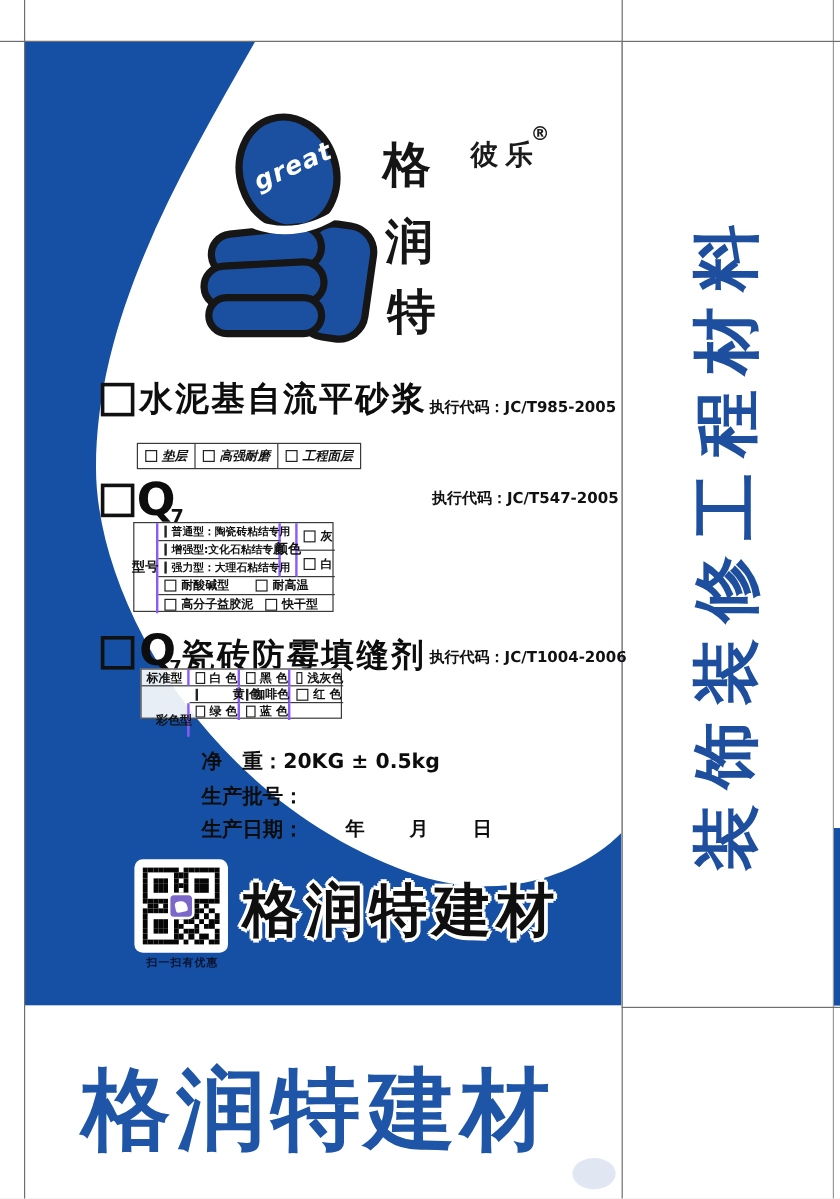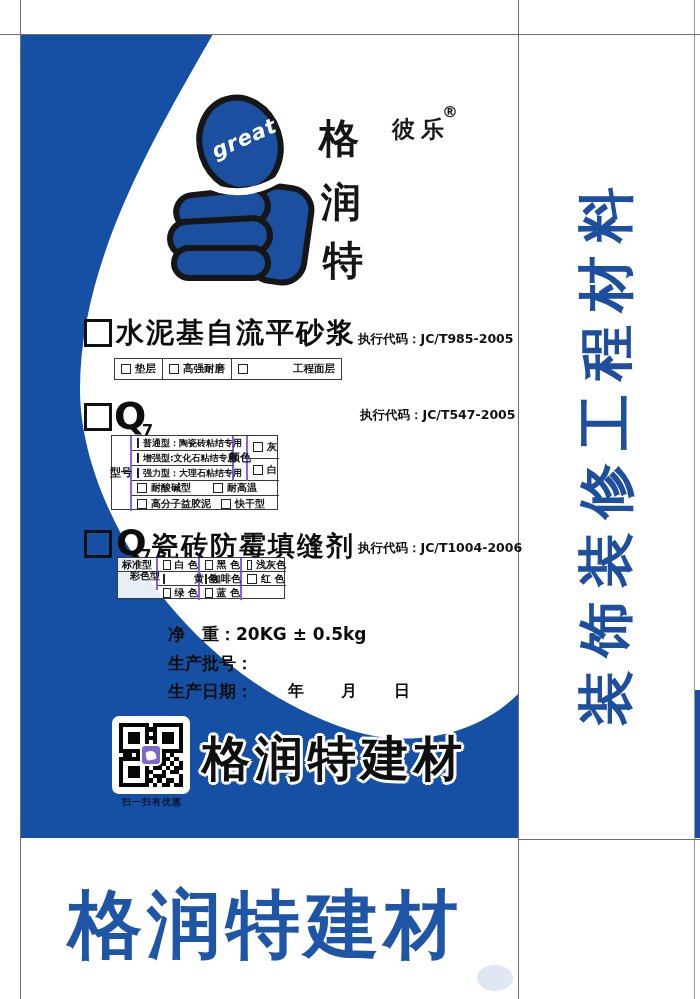--- a/index.html
+++ b/index.html
@@ -16,21 +16,21 @@
   .cb-lg{position:absolute;width:22px;height:22px;border:3px solid #111;background:transparent;}
   .sec-title{position:absolute;font-weight:900;color:#0d0d0d;white-space:nowrap;}
   .t1{font-size:28px;letter-spacing:2px;}
   .q{font-size:38px;font-weight:900;}
   .qsub{position:absolute;font-size:16px;font-weight:900;}
   .code{position:absolute;font-size:12.5px;font-weight:700;color:#111;white-space:nowrap;text-align:right;}
   
   .cb{display:inline-block;width:8px;height:8px;border:1px solid #222;margin-right:4px;vertical-align:-1px;background:#fff;}
   .opt-row{position:absolute;display:flex;border:1px solid #3a3a3a;background:rgba(255,255,255,.85);}
   .opt-cell{font-size:10.5px;font-weight:700;padding:3px 6px;border-right:1px solid #3a3a3a;white-space:nowrap;display:flex;align-items:center;}
-  .opt-cell:last-child{border-right:none;gap:41px;}
+  .opt-cell:last-child{border-right:none;}
   .tbl{position:absolute;border:1px solid #3a3a3a;background:rgba(255,255,255,.9);box-sizing:border-box;}
   .cell{position:absolute;box-sizing:border-box;font-size:10px;font-weight:700;white-space:nowrap;
         display:flex;align-items:center;padding-left:5px;}
   .bdr-r{border-right:2px solid #8b5cf6;} .bdr-b{border-bottom:1px solid #3a3a3a;}
   .vhead{display:flex;flex-direction:column;align-items:center;justify-content:center;font-size:11px;font-weight:700;line-height:1.6;padding-left:0;}
   
   .detail{position:absolute;font-size:17px;font-weight:900;color:#0d0d0d;white-space:nowrap;}
   .dunit{position:absolute;font-size:16px;font-weight:900;color:#0d0d0d;}
   
   .qr-box{position:absolute;left:112px;top:716px;width:78px;height:78px;background:#fff;border-radius:7px;
@@ -83,21 +83,21 @@
   <div class="brand-vert" style="left:319px;top:118px;">格</div>
   <div class="brand-vert" style="left:321px;top:182px;">润</div>
   <div class="brand-vert" style="left:323px;top:240px;">特</div>
 
   <div class="tm" style="left:392px;top:114px;">彼乐</div>
   <div class="tm-reg" style="left:442px;top:102px;">®</div>
 
   <span class="cb-lg" style="left:84px;top:319px;"></span>
   <div class="sec-title t1" style="left:116px;top:314px;">水泥基自流平砂浆</div>
   <div class="code" style="left:358px;top:331px;">执行代码：JC/T985-2005</div>
-  <div class="opt-row" style="left:114px;top:358px;">
+  <div class="opt-row" style="left:114px;top:369px;font-style:italic;">
     <div class="opt-cell">
         <span class="cb"></span>
         <span>垫层</span>
       </div>
     <div class="opt-cell">
         <span class="cb"></span>
         <span>高强耐磨</span>
       </div>
     <div class="opt-cell">
         <span class="cb"></span>
@@ -150,21 +150,21 @@
   </div>
 
   <span class="cb-lg" style="left:84px;top:530px;"></span>
   <div class="sec-title q" style="left:116px;top:522px;font-size:36px;">Q</div>
   <div class="qsub" style="left:141px;top:547px;font-size:15px;">7</div>
   <div class="sec-title" style="left:152px;top:528px;font-size:27px;letter-spacing:2px;">瓷砖防霉填缝剂</div>
   <div class="code" style="left:358px;top:540px;">执行代码：JC/T1004-2006</div>
 
   <div class="tbl" style="left:117px;top:557px;width:168px;height:42px;">
     <div class="cell bdr-r bdr-b" style="left:0;top:0;width:40px;height:14px;justify-content:center;padding-left:0;text-align:center;">标准型</div>
-    <div class="cell bdr-r" style="left:0;top:4px;width:40px;height:28px;justify-content:center;padding-left:16px;">彩色型</div>
+    <div class="cell bdr-r" style="left:0;top:28px;width:40px;height:28px;justify-content:center;padding-left:16px;">彩色型</div>
     <div class="cell bdr-r bdr-b" style="left:40px;top:0;width:42px;height:14px;">
         <span class="cb"></span>
         <span>白 色</span>
       </div>
     <div class="cell bdr-r bdr-b" style="left:82px;top:0;width:42px;height:14px;">
         <span class="cb"></span>
         <span>黑 色</span>
       </div>
     <div class="cell bdr-b" style="left:124px;top:0;width:44px;height:14px;">
         <span class="cb"></span>

